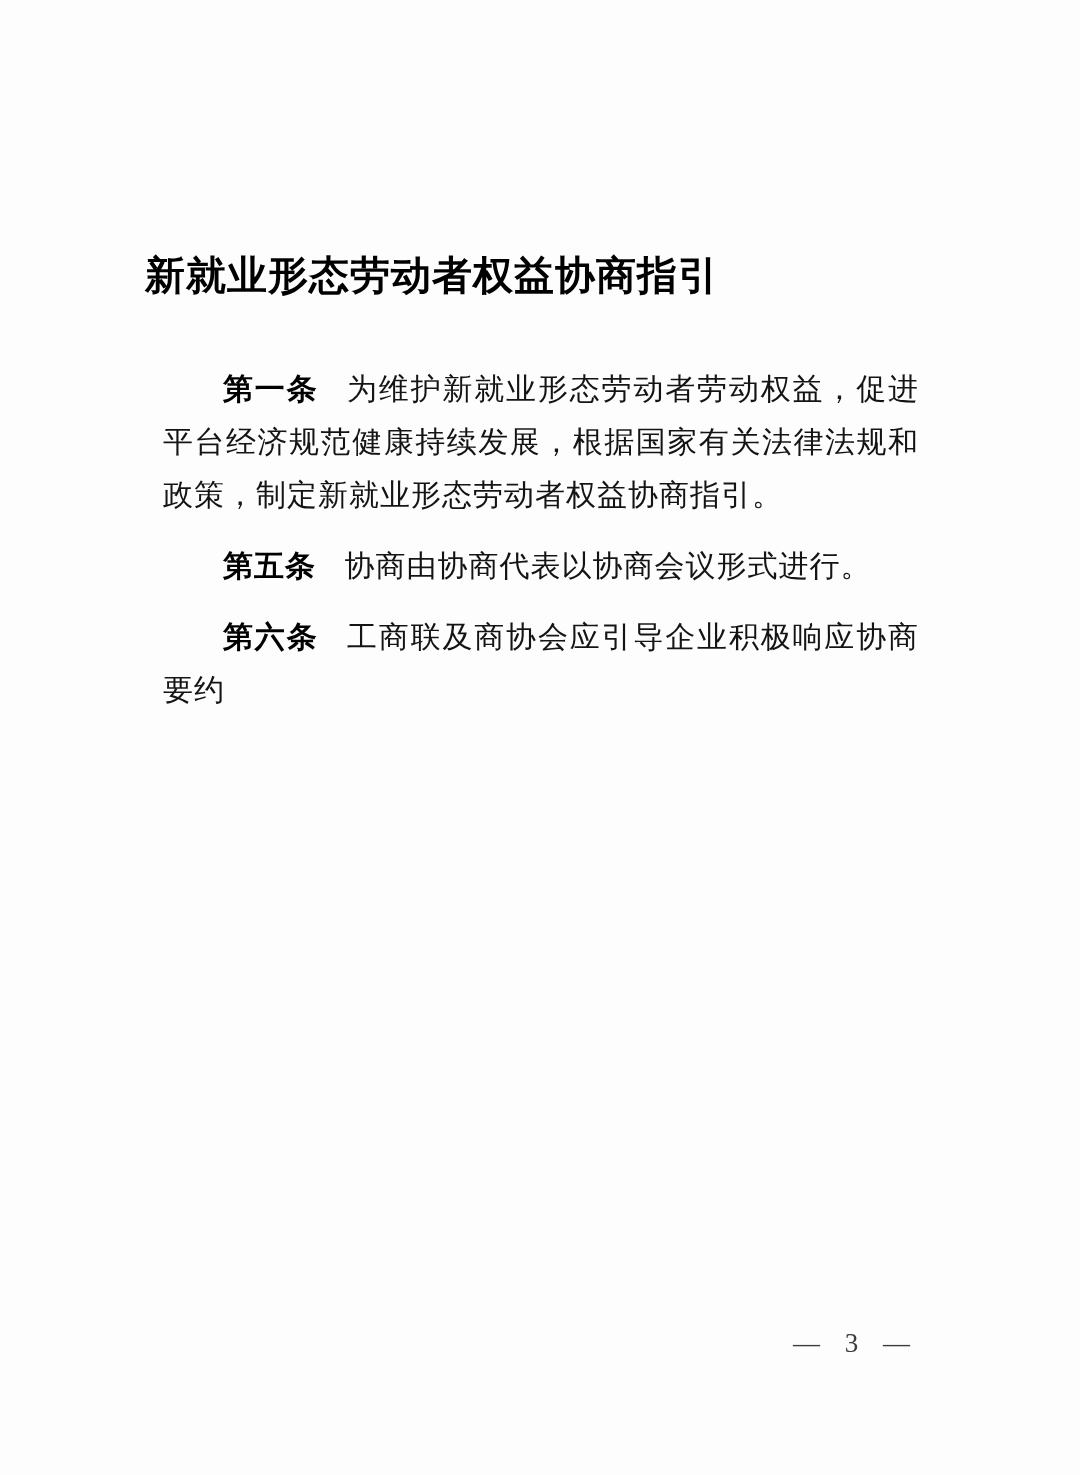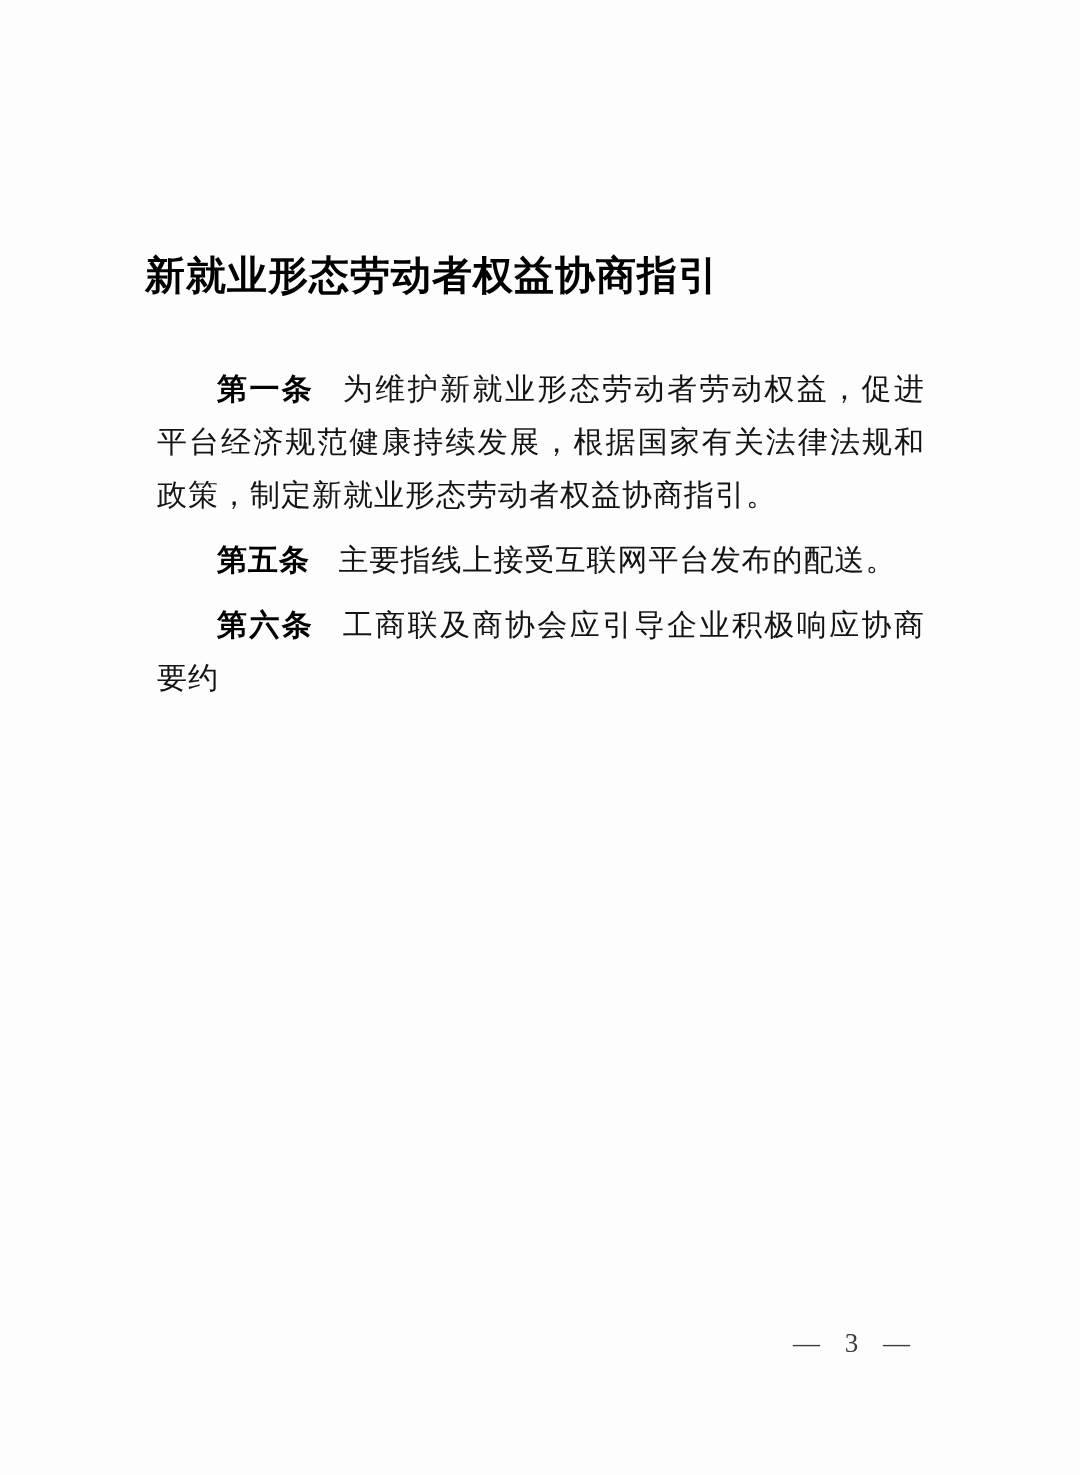--- a/index.html
+++ b/index.html
@@ -26,21 +26,21 @@
   .doc-title {
     margin: 0 0 60px 0;
     text-align: left;
     font-size: 40px;
     line-height: 52px;
     font-weight: bold;
     letter-spacing: 1px;
     color: #000000;
   }
   .article {
-    margin: 12px;
+    margin: 18px;
     font-size: 30px;
     line-height: 53px;
     text-align: justify;
     text-indent: 2em;
     letter-spacing: 1px;
   }
   .article-label {
     font-weight: bold;
     font-family: "Liberation Sans", "DejaVu Sans", sans-serif;
     margin-right: 0.95em;
@@ -64,20 +64,20 @@
 <div class="page">
   <div class="content">
 
     <h1 class="doc-title">新就业形态劳动者权益协商指引</h1>
 
     <p class="article"><span class="article-label">第一条</span><span>为维护新就业形态劳动者劳动权益，促进平台经济规范健康持续发展，根据国家有关法律法规和政策，制定新就业形态劳动者权益协商指引。</span></p>
 
 
 
 
-    <p class="article"><span class="article-label">第五条</span><span>主要指线上接受互联网平台发布的配送。</span></p>
+    <p class="article"><span class="article-label">第五条</span><span>协商由协商代表以协商会议形式进行。</span></p>
 
     <p class="article"><span class="article-label">第六条</span><span>工商联及商协会应引导企业积极响应协商要约</span></p>
 
   </div>
 
   <div class="page-number">— 3 —</div>
 </div>
 
 </body></html>

